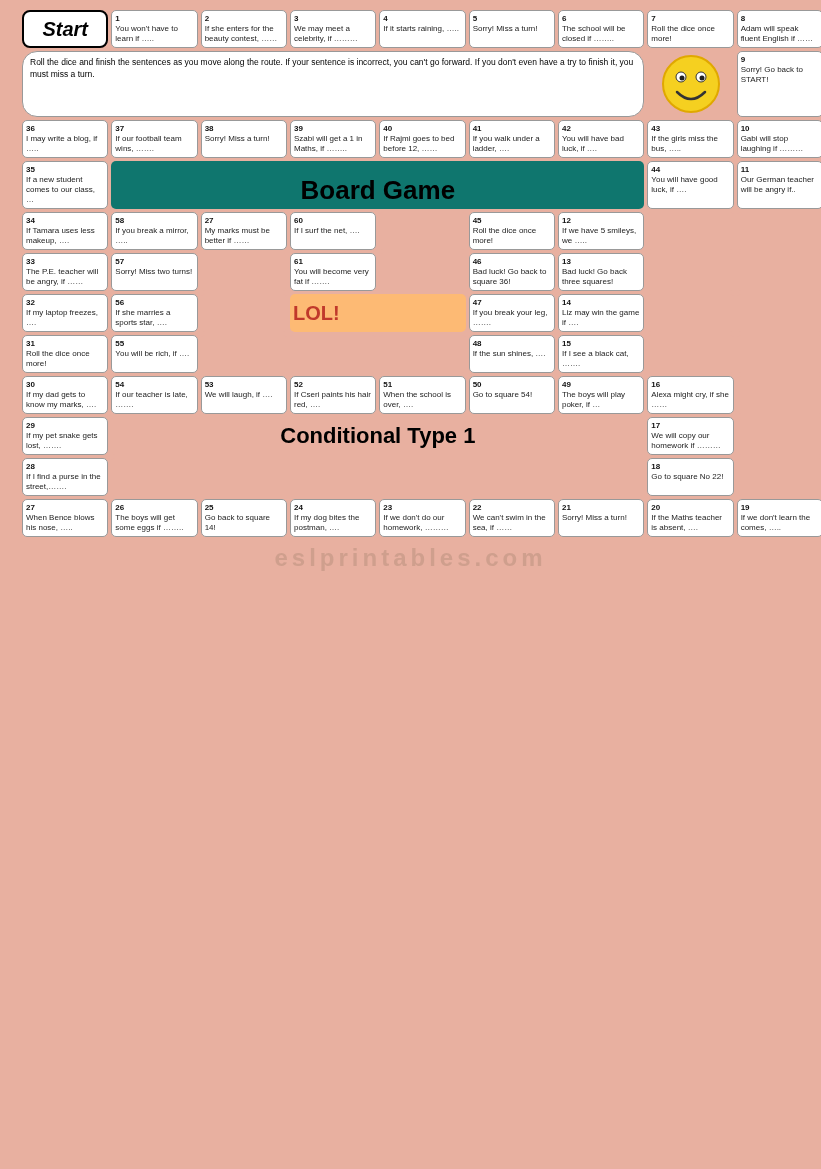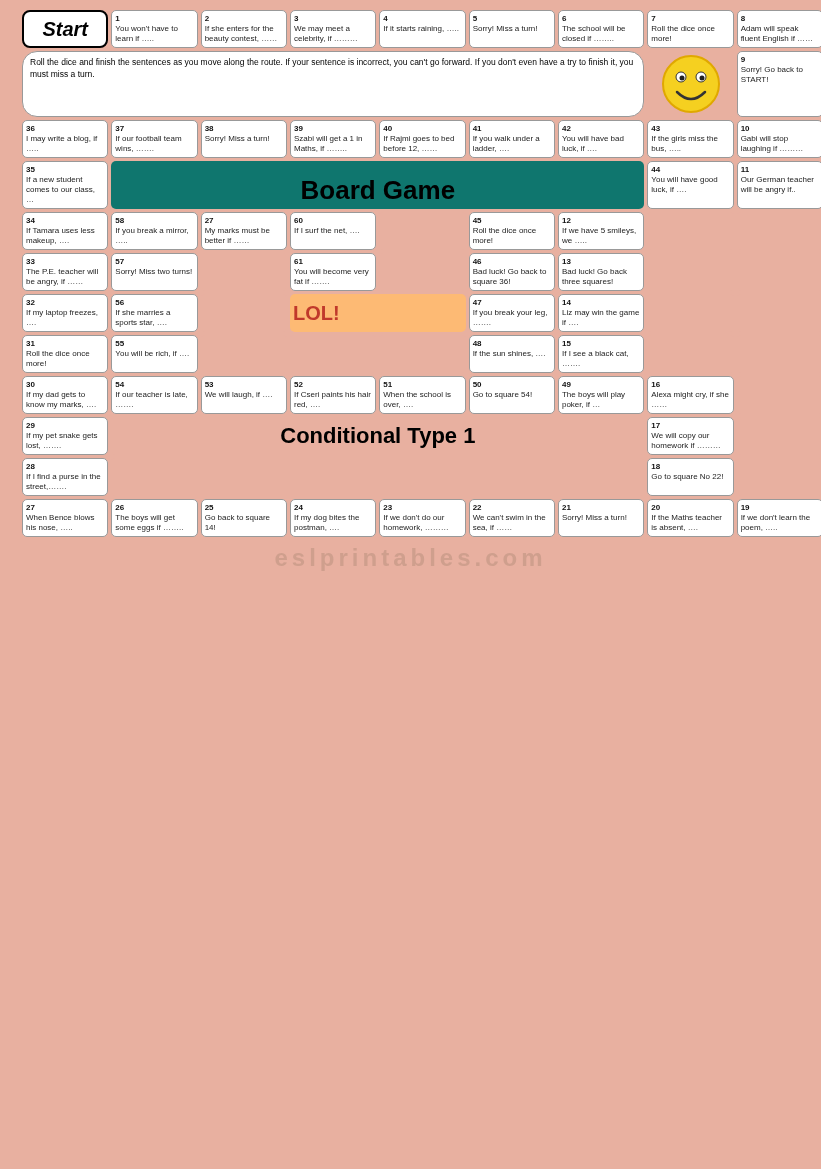--- a/index.html
+++ b/index.html
@@ -437,19 +437,19 @@
     <div class="c col-w">
       <span class="n">21</span>
       <span class="t">Sorry! Miss a turn!</span>
     </div>
     <div class="c col-w">
       <span class="n">20</span>
       <span class="t">If the Maths teacher is absent, ….</span>
     </div>
     <div class="c col-w">
       <span class="n">19</span>
-      <span class="t">If we don't learn the poem, …..</span>
+      <span class="t">If we don't learn the comes, …..</span>
     </div>
   </div>
 
   <div style="text-align:center;color:rgba(150,120,100,0.3);font-size:24px;font-weight:900;letter-spacing:4px;margin-top:4px;">eslprintables.com</div>
 
 </div>
 
 </body></html>

